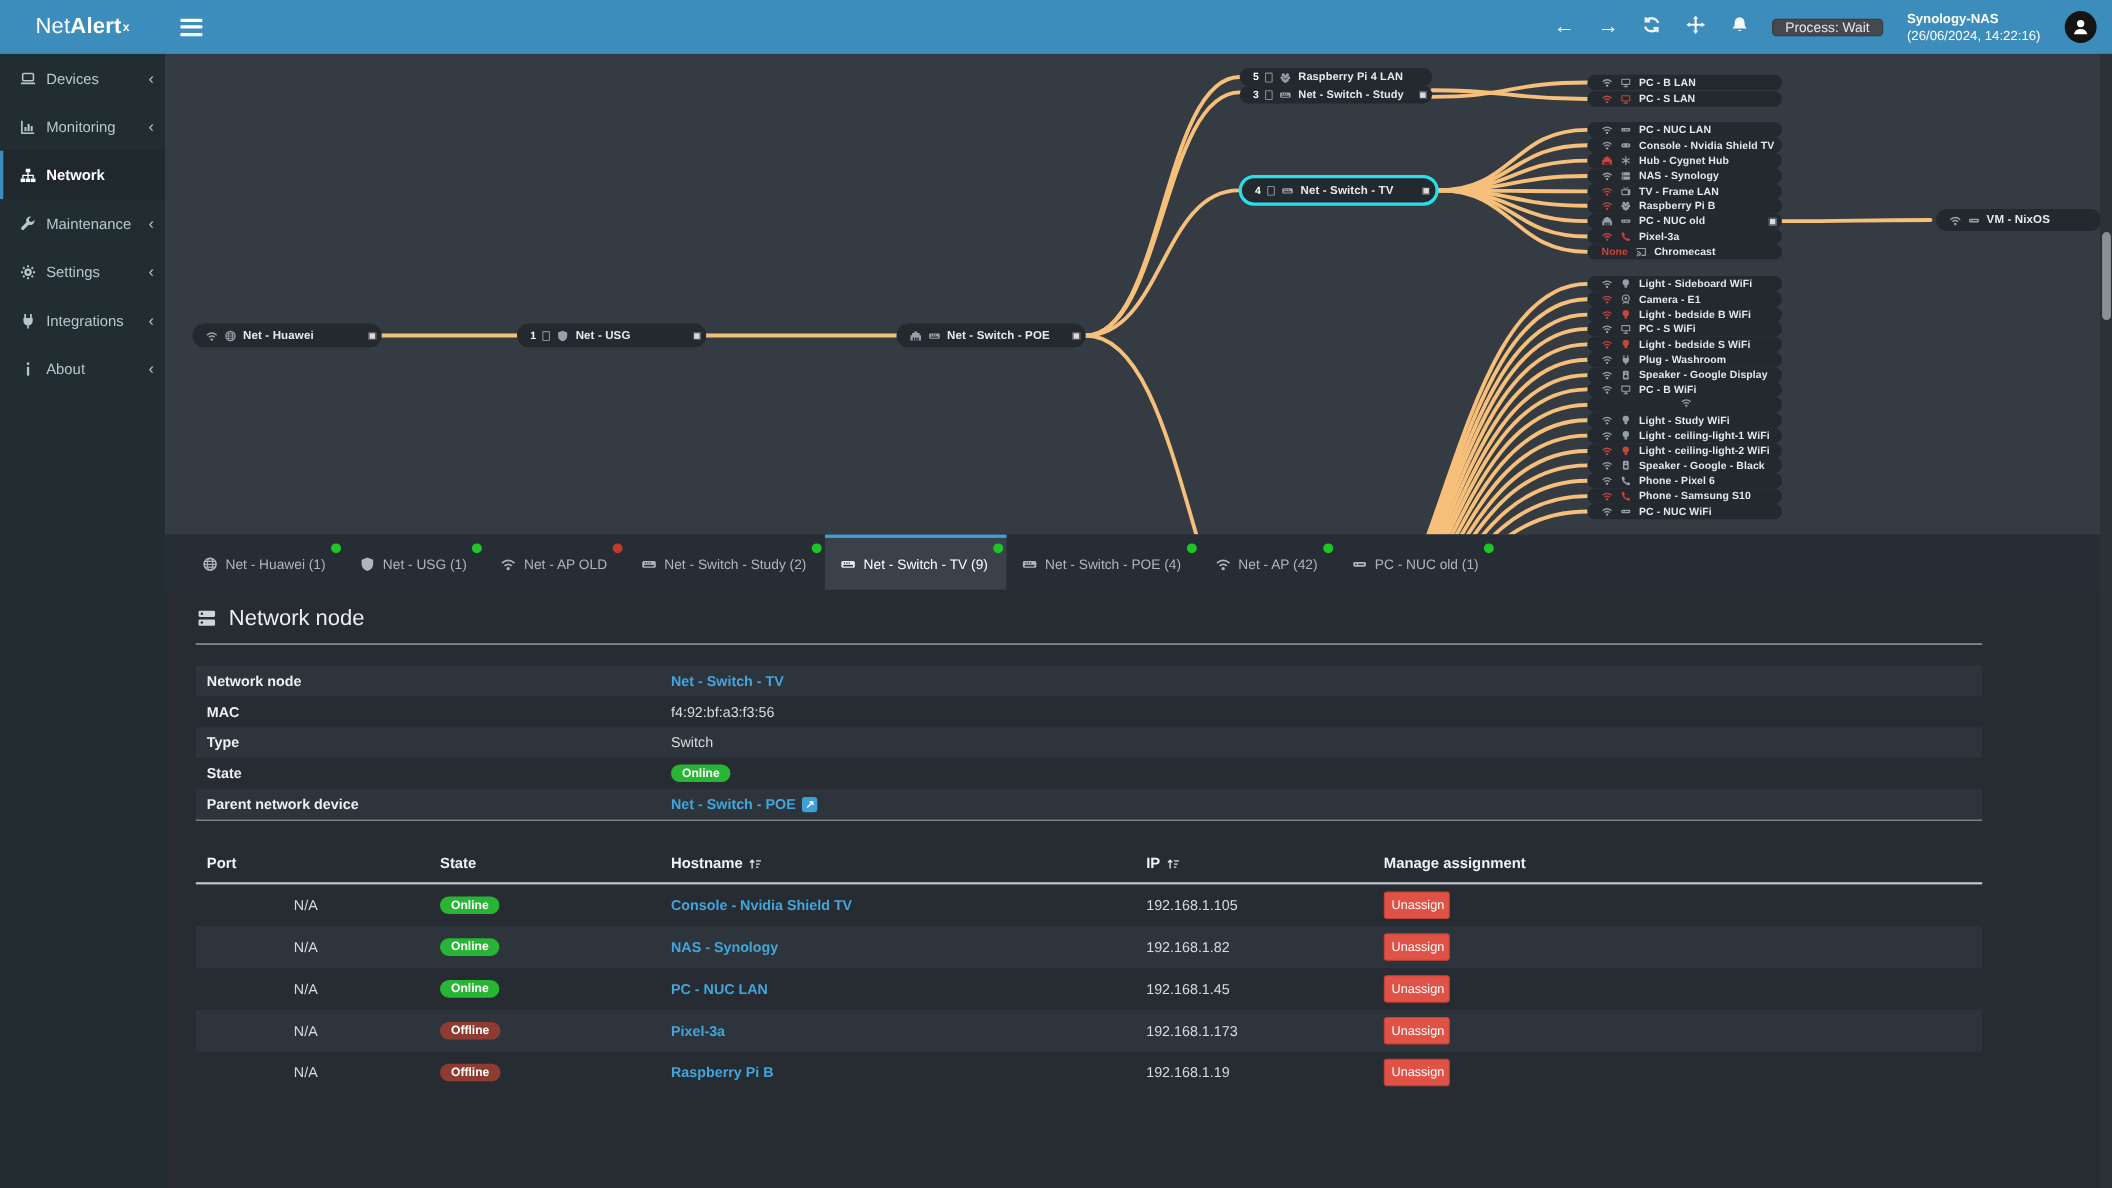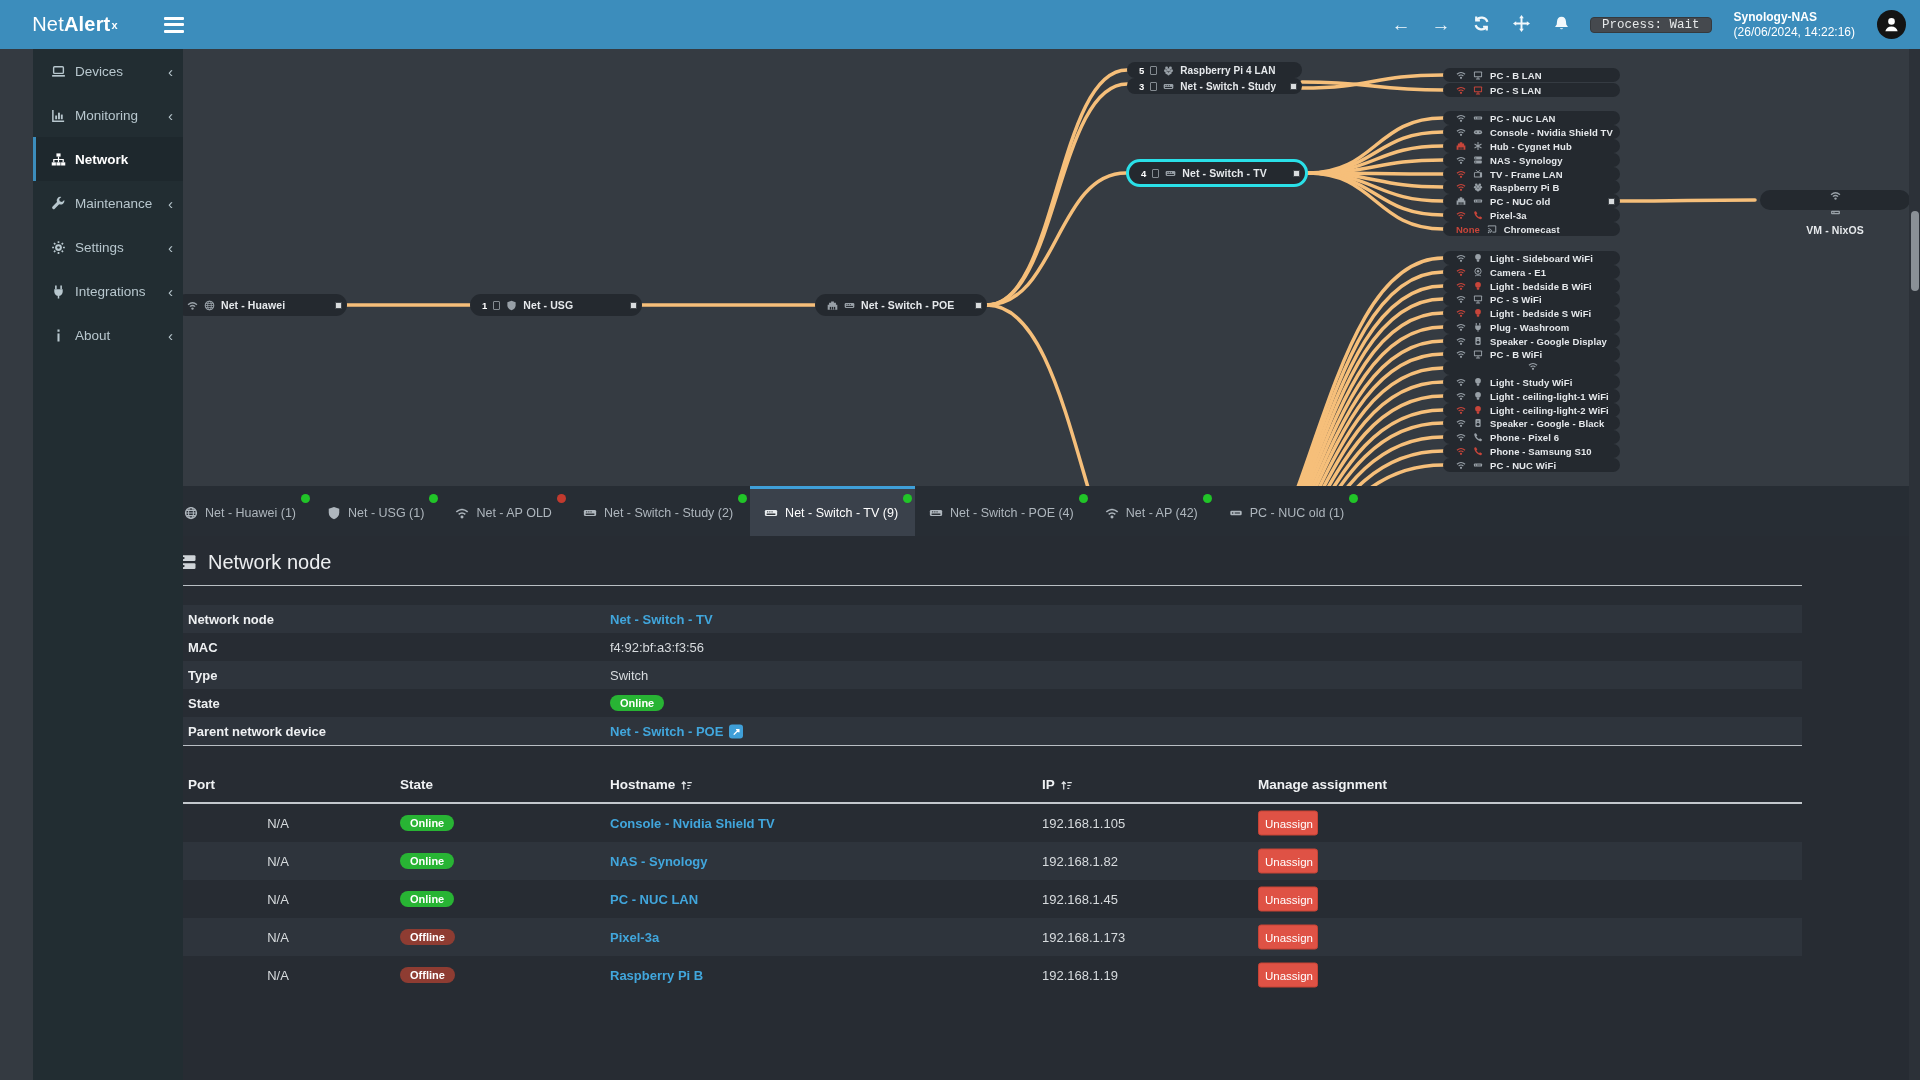--- a/index.html
+++ b/index.html
@@ -14,29 +14,29 @@
   .brand .b1{font-weight:300;}
   .brand .b2{font-weight:700;}
   .brand sup{font-size:11px;font-weight:700;margin-left:1px;}
   .hamburger{margin-left:14px;width:20px;height:16px;display:flex;flex-direction:column;
     justify-content:space-between;cursor:pointer;}
   .hamburger span{display:block;height:3px;background:#fff;border-radius:1px;}
   .top-right{margin-left:auto;display:flex;align-items:center;gap:18px;padding-right:14px;}
   .nav-ic{font-size:19px;line-height:1;color:#f2f8fb;width:22px;text-align:center;cursor:pointer;}
   .nav-ic .ic{width:17px;height:17px;}
   .proc-badge{background:#45494e;border:1px solid #35393d;color:#e6e9ea;border-radius:4px;
-    padding:0 11px;font-family:Liberation Mono, monospace;font-size:12.5px;}
+    padding:0 11px;font-family:Liberation Sans, sans-serif;font-size:12.5px;}
   .hostblock{text-align:left;font-size:12px;line-height:15px;margin-left:4px;}
   .hostblock .hname{font-weight:700;}
   .avatar{width:29px;height:29px;border-radius:50%;background:#141414;display:flex;
     align-items:center;justify-content:center;margin-left:4px;cursor:pointer;}
   .avatar .ic{width:19px;height:19px;color:#fff;}
 
   
-  .sidebar{position:absolute;left:0;top:49px;width:150px;height:1031px;background:#222d32;z-index:20;margin-left:33px;}
+  .sidebar{position:absolute;left:0;top:49px;width:150px;height:1031px;background:#222d32;z-index:20;}
   .side-item{height:44px;display:flex;align-items:center;gap:9px;padding:0 10px 0 15px;
     color:#b8c7ce;font-size:13.5px;cursor:pointer;border-left:3px solid transparent;}
   .side-item .ic{width:15px;height:15px;flex:0 0 auto;}
   .side-item .chev{margin-left:auto;font-size:15px;color:#b8c7ce;}
   .side-item.active{background:#1e282d;border-left-color:#3c8dbc;color:#fff;font-weight:700;}
   .side-label{white-space:nowrap;}
 
   
   .topo{position:absolute;left:150px;top:49px;width:1770px;height:437px;background:#353b42;overflow:hidden;}
   .topo svg.links{position:absolute;left:0;top:0;width:1770px;height:437px;}
@@ -435,21 +435,21 @@
       </div>
       <div class="pill hl" style="left: 976px; top: 110px; width: 182px; height: 28px;">
         <span class="bnum">4</span>
         <span class="bpage"></span>
         <svg class="ic" style="color:#98a0a7;">
           <use href="#sym-switch" xlink:href="#sym-switch"></use>
         </svg>
         <span class="plabel">Net - Switch - TV</span>
         <span class="port"></span>
       </div>
-      <div class="pill" style="left: 1610px; top: 141px; width: 150px; height: 20px; flex-direction: column;">
+      <div class="pill" style="left: 1610px; top: 141px; width: 150px; height: 20px;">
         <svg class="ic" style="color:#98a0a7;">
           <use href="#sym-wifi" xlink:href="#sym-wifi"></use>
         </svg>
         <svg class="ic" style="color:#98a0a7;">
           <use href="#sym-minipc" xlink:href="#sym-minipc"></use>
         </svg>
         <span class="plabel">VM - NixOS</span>
       </div>
       <div class="pill child" style="left: 1293px; top: 19px; width: 177px; height: 14px;">
         <svg class="ic" style="color:#98a0a7;">

